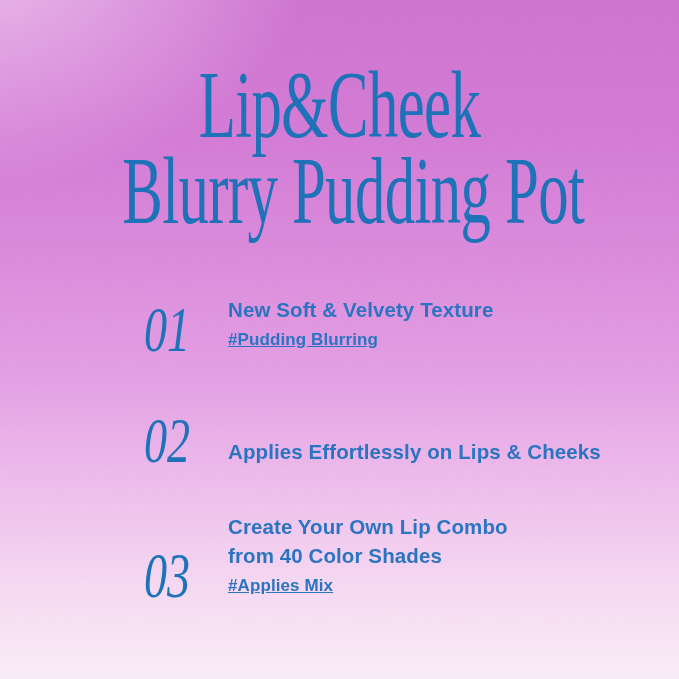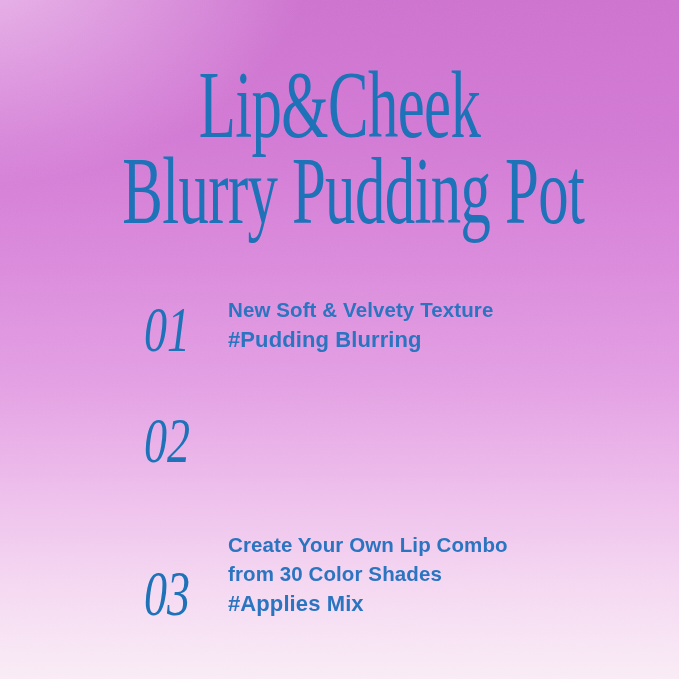--- a/index.html
+++ b/index.html
@@ -63,21 +63,21 @@
     position: absolute;
     left: 144px;
     top: 295px;
     right: 30px;
   }
   .feature {
     display: flex;
     align-items: flex-end;
   }
   .feature:nth-of-type(1) { margin-bottom: 56px; }
-  .feature:nth-of-type(2) { margin-bottom: 64px; }
+  .feature:nth-of-type(2) { margin-bottom: 46px; }
   .feature-number {
     flex: 0 0 84px;
     width: 84px;
     margin-top: 5px;
     font-family: "Liberation Serif", serif;
     font-style: italic;
     font-weight: 400;
     font-size: 64px;
     line-height: 50px;
     color: var(--title-blue);
@@ -89,25 +89,26 @@
     color: var(--text-blue);
   }
   .feature-line {
     font-size: 20.5px;
     line-height: 29px;
     font-weight: 700;
     letter-spacing: 0.1px;
     white-space: nowrap;
   }
   .feature-tag {
-    font-size: 22px;
+    font-size: 17px;
     line-height: 31px;
     font-weight: 700;
     letter-spacing: 0.1px;
     white-space: nowrap;
+    text-decoration: underline;
   }
 </style>
 </head>
 <body>
 
 <div class="poster">
 
   <svg class="grain" width="679" height="679" viewBox="0 0 679 679" xmlns="http://www.w3.org/2000/svg">
     <filter id="grain-filter">
       <feTurbulence type="fractalNoise" baseFrequency="0.85" numOctaves="2" stitchTiles="stitch"></feTurbulence>
@@ -128,28 +129,31 @@
         <div class="feature-lines">
             <div class="feature-line">New Soft &amp; Velvety Texture</div>
           </div>
         <div class="feature-tag">#Pudding Blurring</div>
       </div>
     </div>
 
     <div class="feature">
       <div class="feature-number">02</div>
       <div class="feature-body">
+        <div class="feature-lines">
+            <div class="feature-line">Applies Effortlessly on Lips &amp; Cheeks</div>
+          </div>
       </div>
     </div>
 
     <div class="feature">
       <div class="feature-number">03</div>
       <div class="feature-body">
         <div class="feature-lines">
             <div class="feature-line">Create Your Own Lip Combo</div>
-            <div class="feature-line">from 30 Color Shades</div>
+            <div class="feature-line">from 40 Color Shades</div>
           </div>
         <div class="feature-tag">#Applies Mix</div>
       </div>
     </div>
   </div>
 
 </div>
 
 </body></html>

